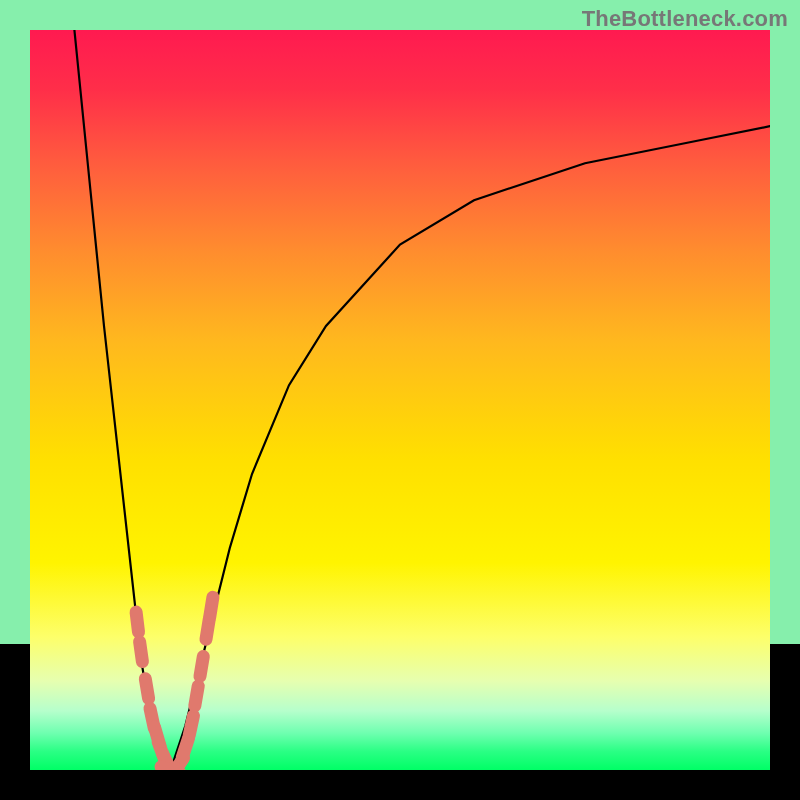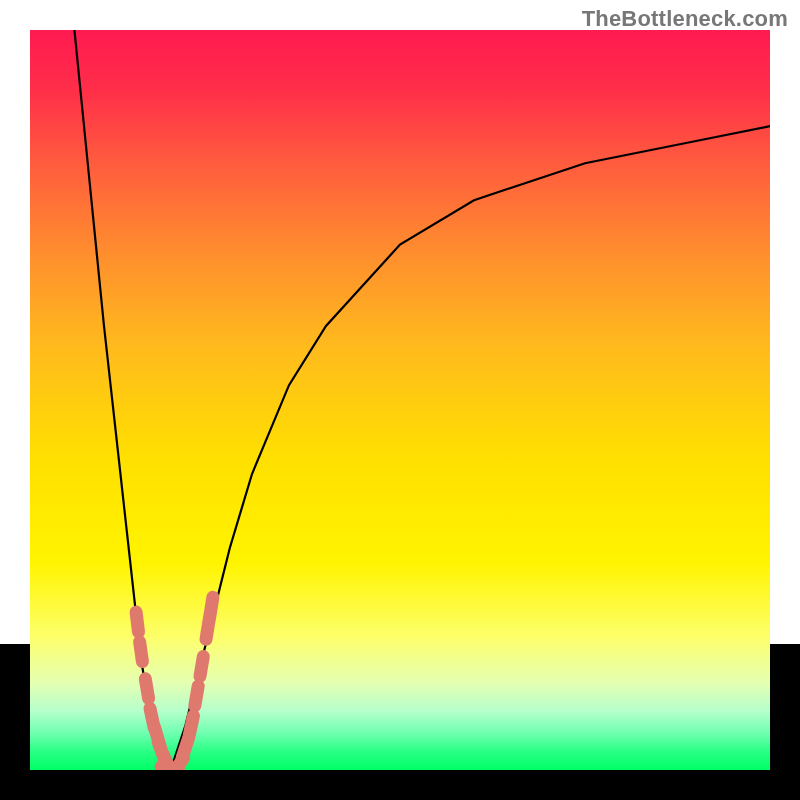--- a/index.html
+++ b/index.html
@@ -1,20 +1,20 @@
 <!DOCTYPE html>
 <html><head>
 <meta charset="utf-8">
 <style>
   * { margin: 0; padding: 0; box-sizing: border-box; }
   html, body { width: 800px; height: 800px; overflow: hidden; background: #000; }
   .outer {
     width: 800px;
     height: 644px;
-    background: #ffffff;
+    background: #86efac;
     position: relative;
   }
   .plot {
     position: absolute;
     left: 30px;
     top: 30px;
     width: 740px;
     height: 740px;
     overflow: hidden;
   }

